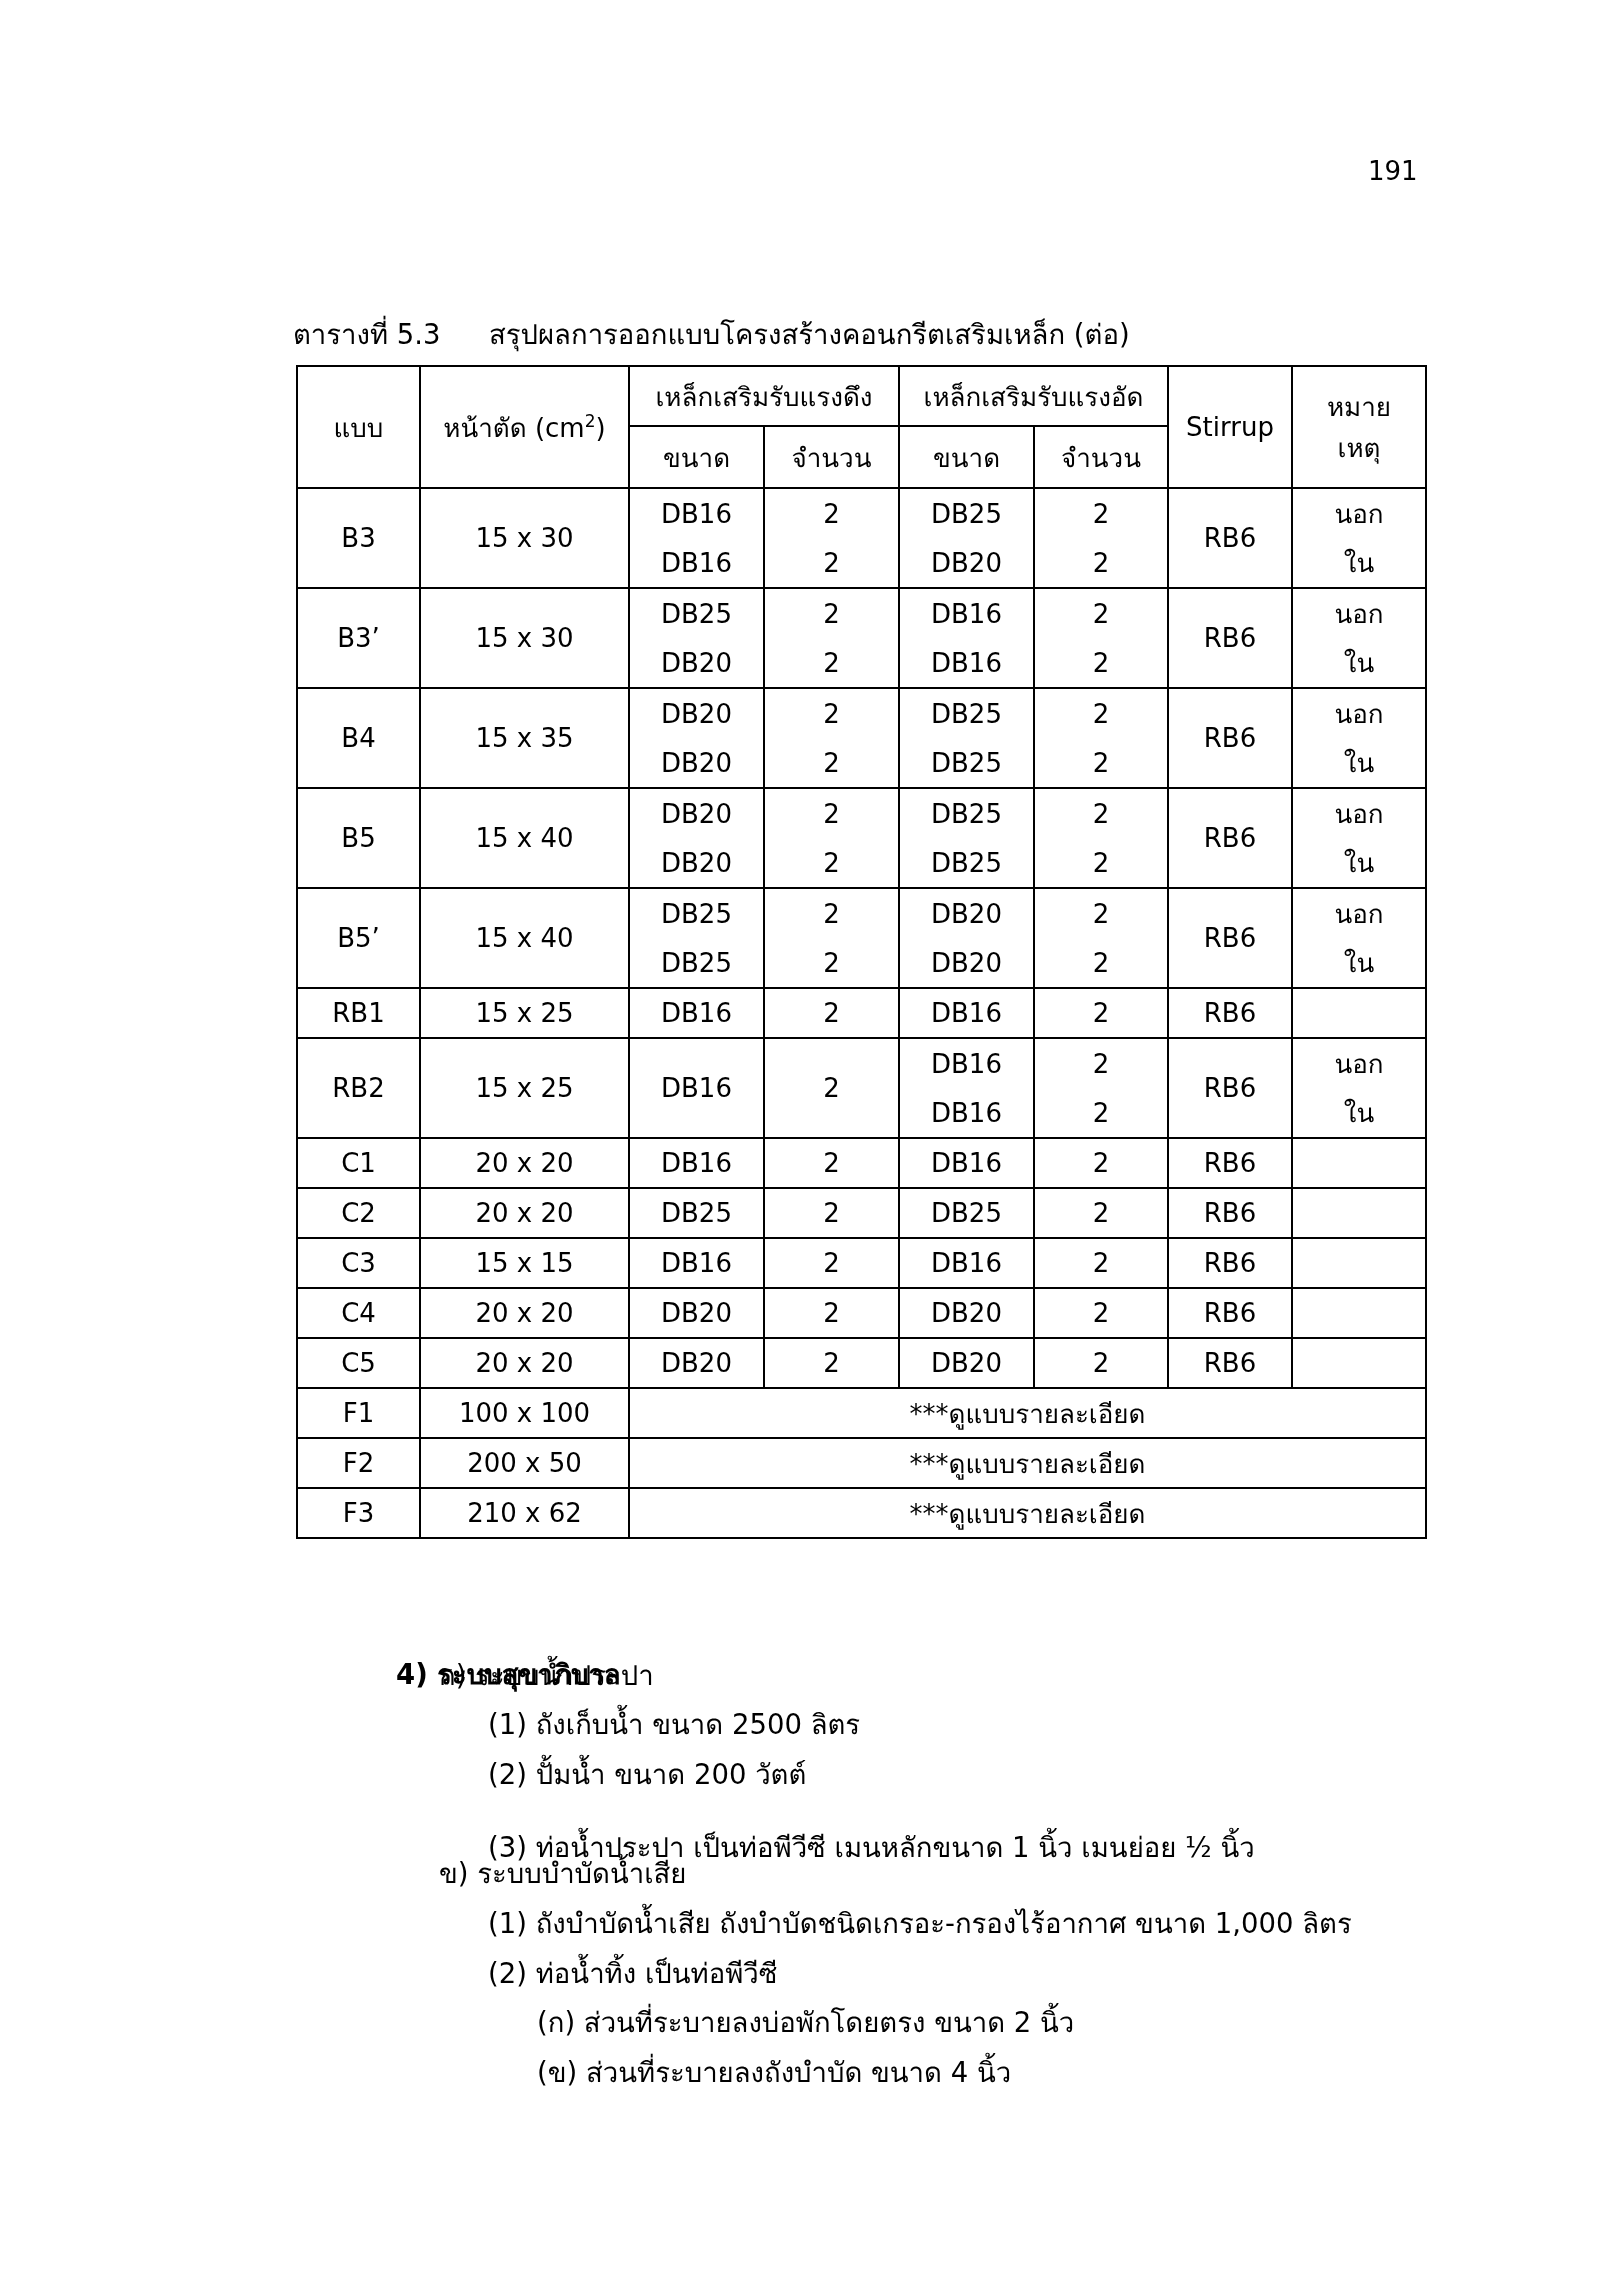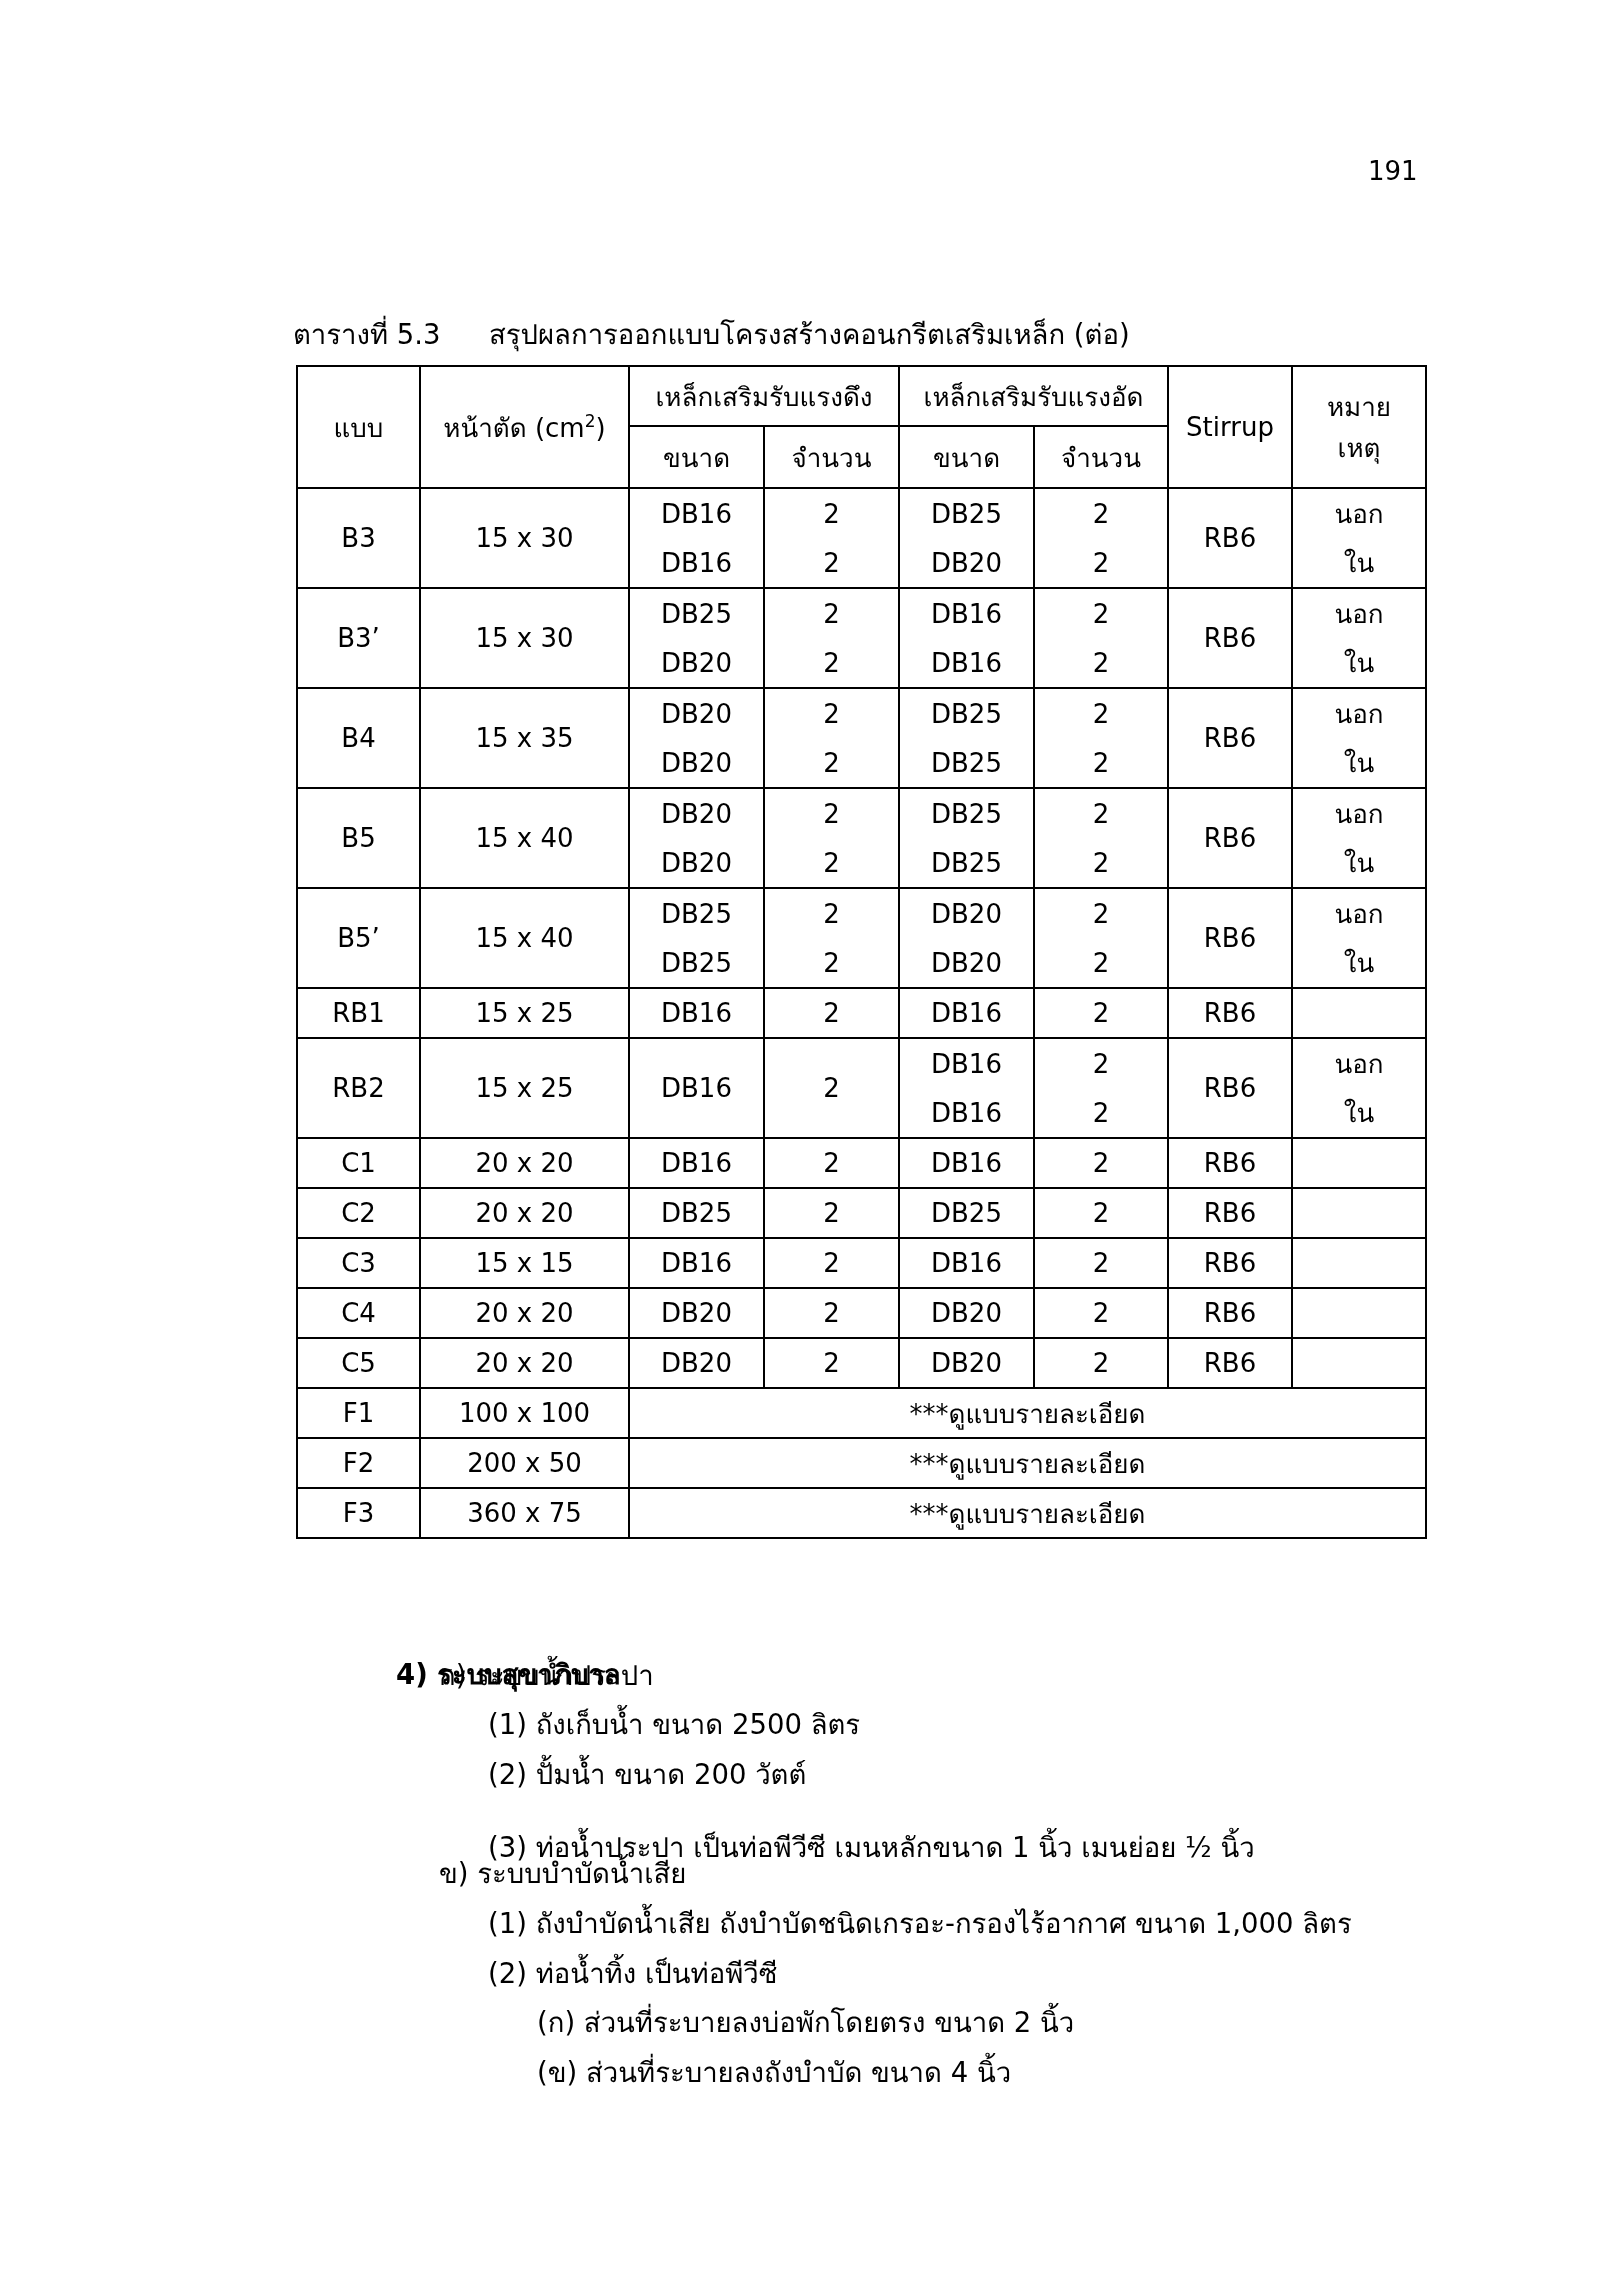--- a/index.html
+++ b/index.html
@@ -331,21 +331,21 @@
         <td>100 x 100</td>
         <td colspan="6">***ดูแบบรายละเอียด</td>
       </tr>
       <tr class="row-single bold-line">
         <td>F2</td>
         <td>200 x 50</td>
         <td colspan="6">***ดูแบบรายละเอียด</td>
       </tr>
       <tr class="row-single bold-line">
         <td>F3</td>
-        <td>360 x 75</td>
+        <td>210 x 62</td>
         <td colspan="6">***ดูแบบรายละเอียด</td>
       </tr>
     </tbody>
 </table>
 
 <div class="section bold" style="left:396px; top:1652px;text-align:right;">4)  ระบบสุขาภิบาล</div>
 <div class="section" style="left:439px; top:1653px;">ก)  ระบบน้ำประปา</div>
 <div class="section" style="left:488px; top:1702px;">(1)  ถังเก็บน้ำ ขนาด 2500 ลิตร</div>
 <div class="section" style="left:488px; top:1752px;">(2)  ปั้มน้ำ ขนาด 200 วัตต์</div>
 <div class="section" style="left:488px; top:1801px;margin-top:24px;">(3)  ท่อน้ำประปา เป็นท่อพีวีซี เมนหลักขนาด 1 นิ้ว เมนย่อย ½ นิ้ว</div>

